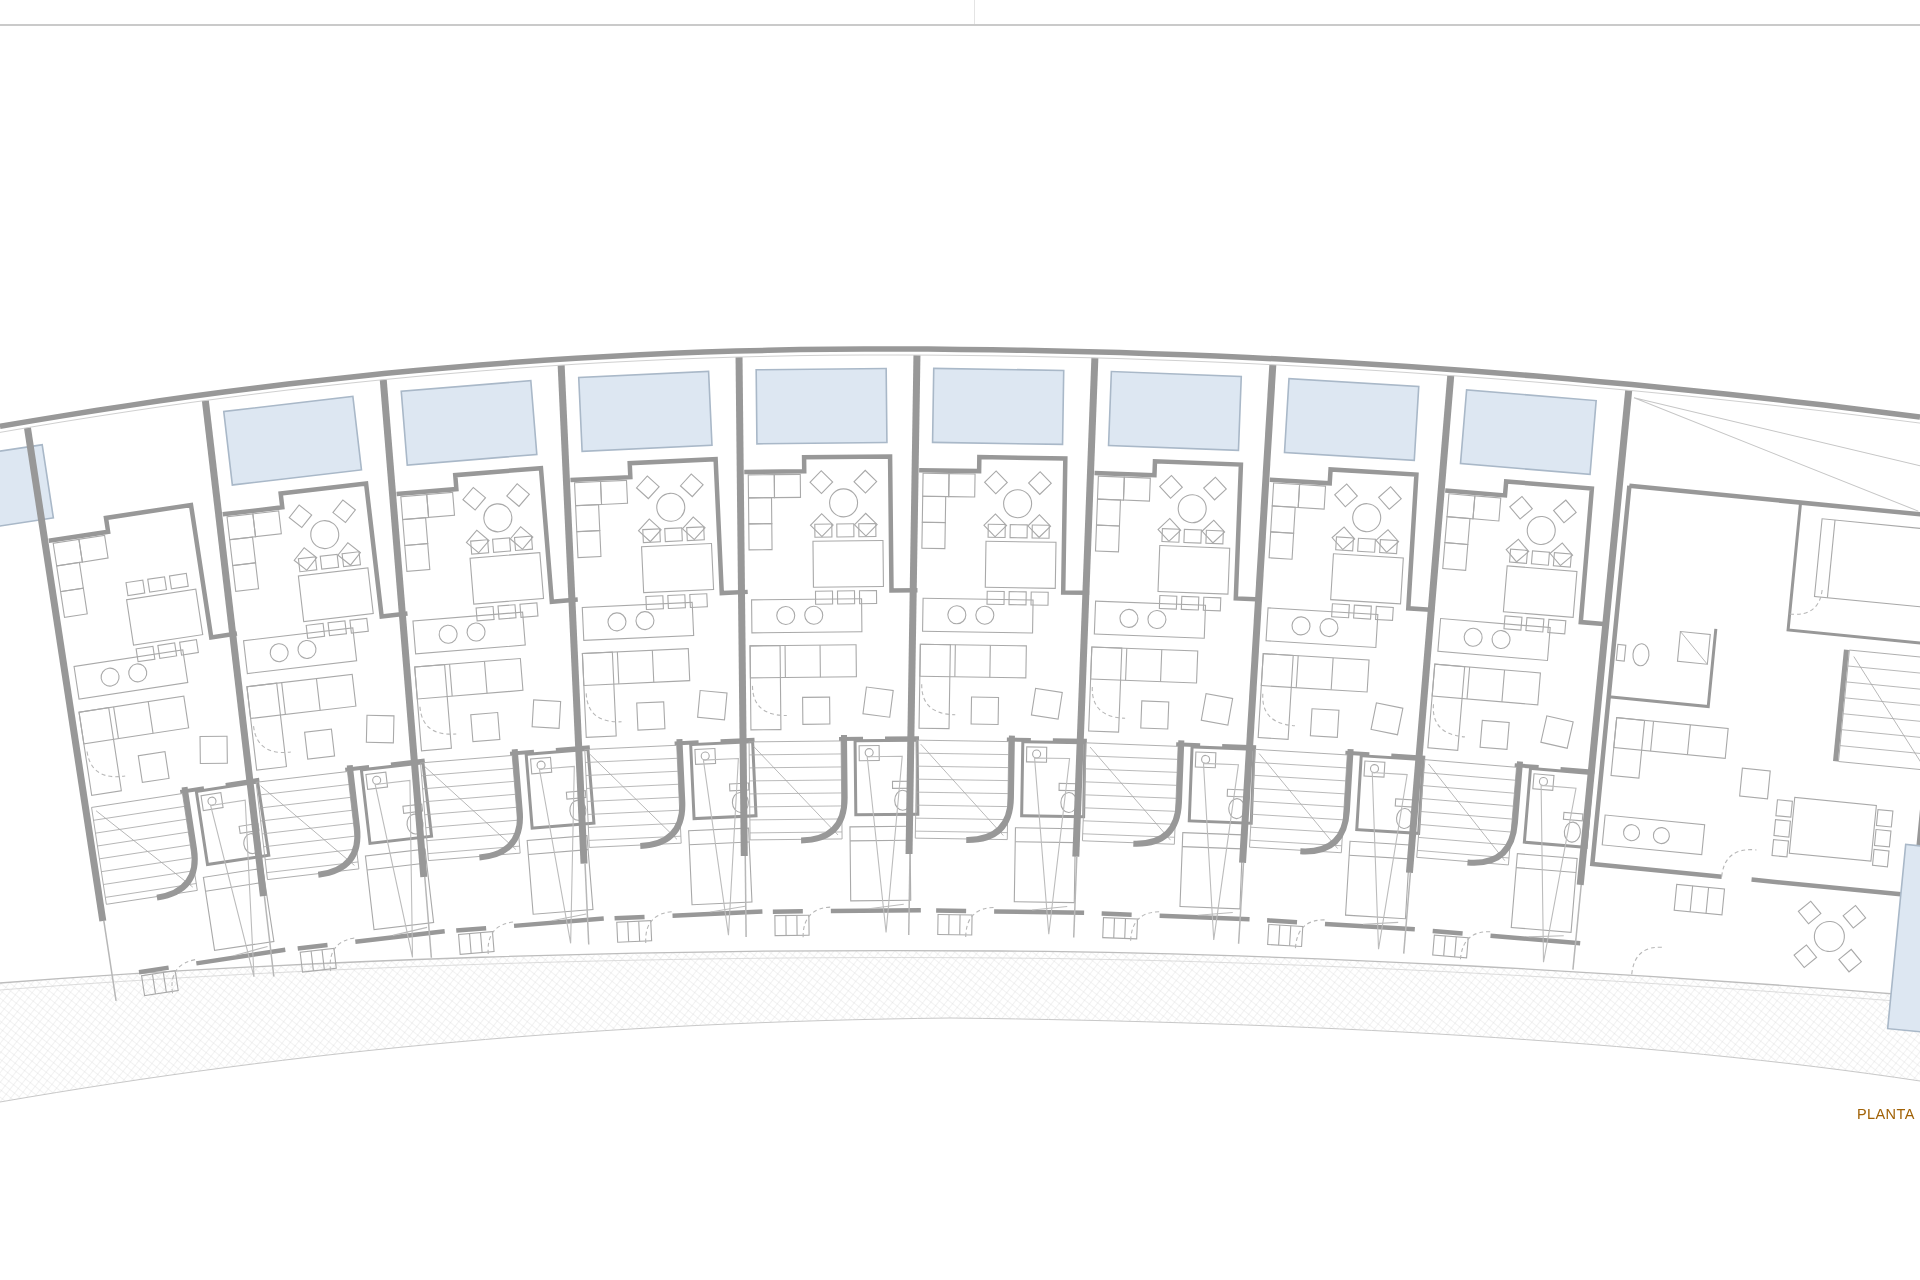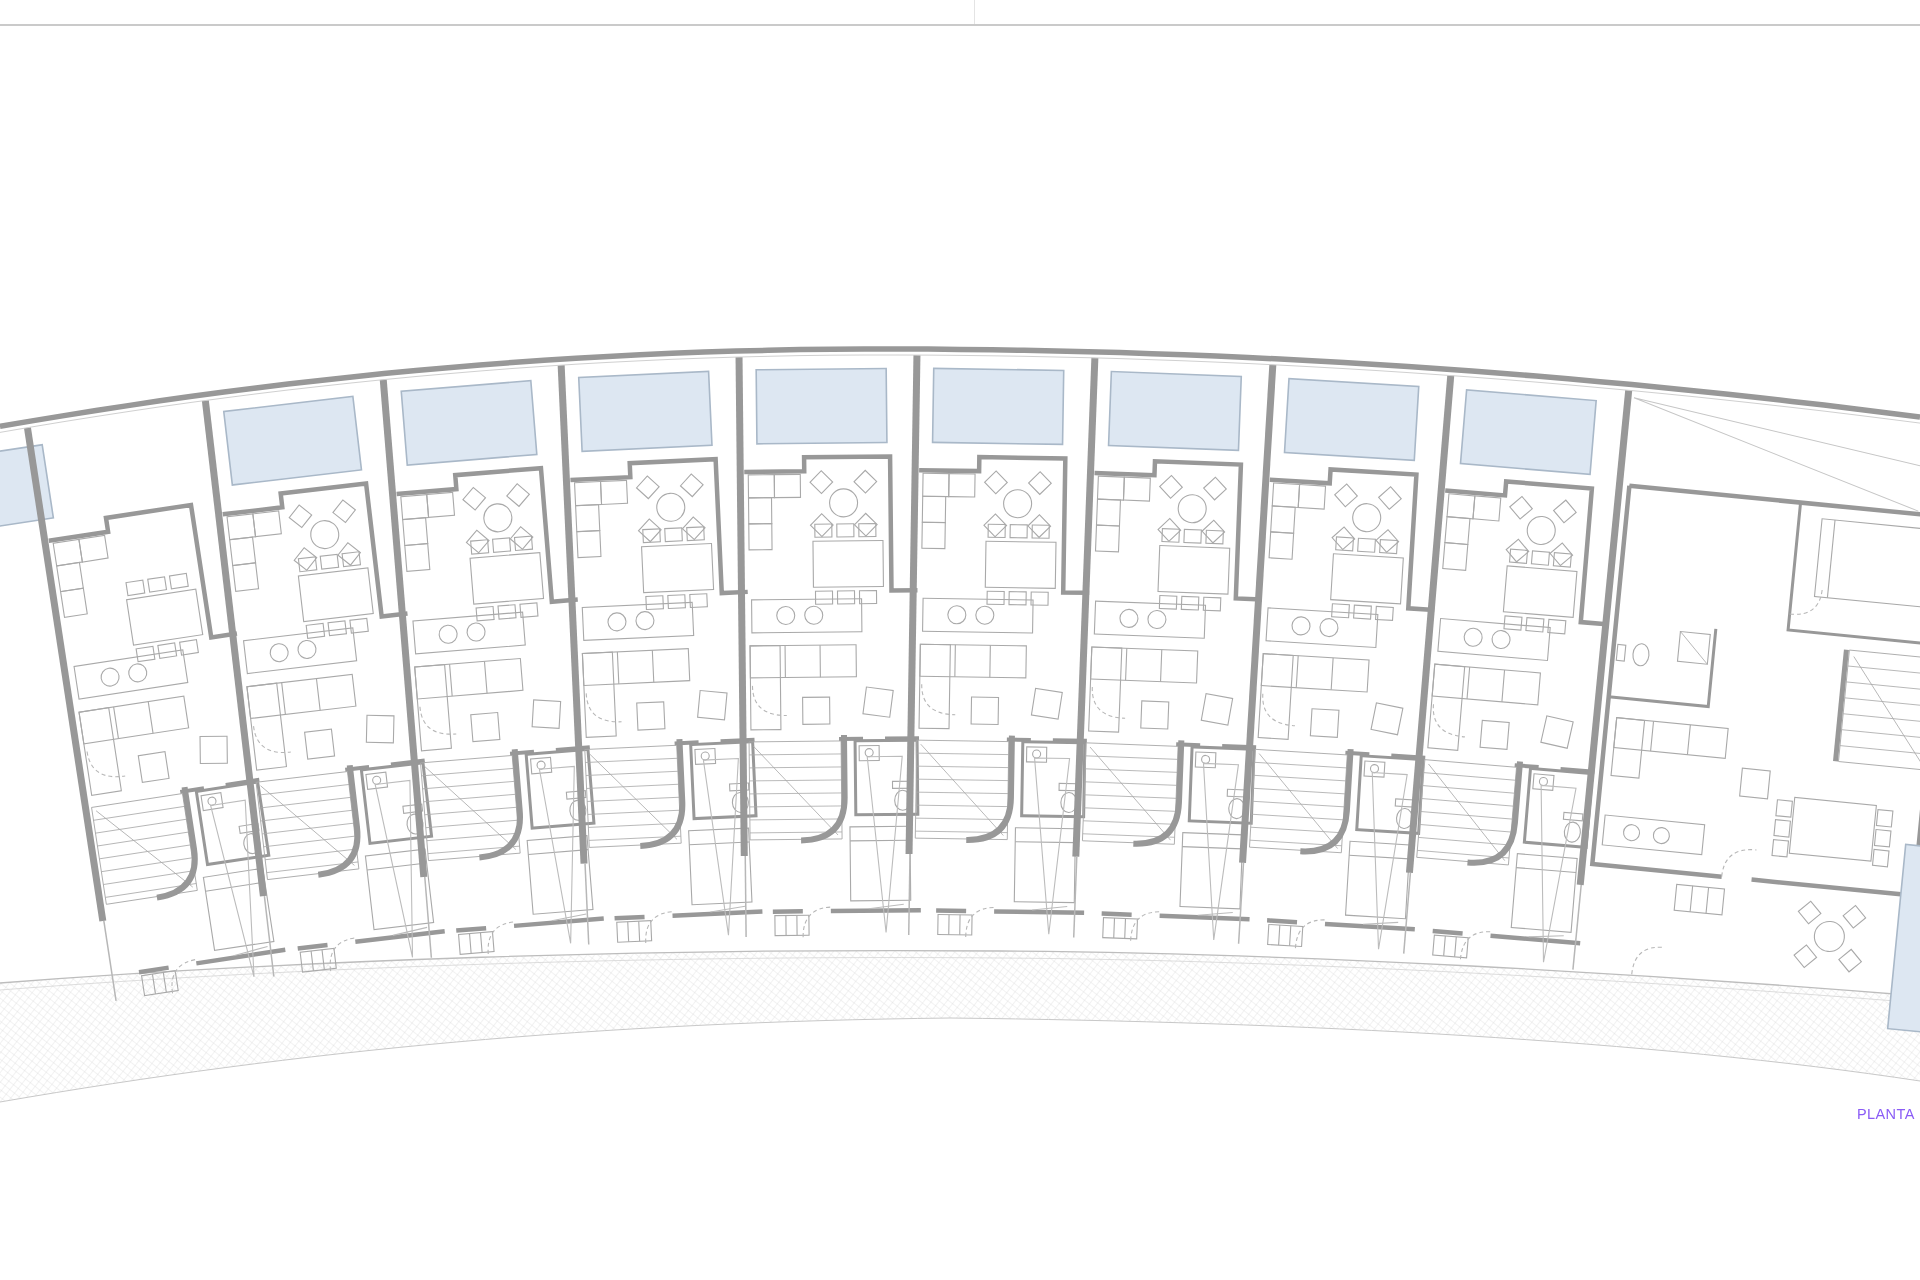--- a/index.html
+++ b/index.html
@@ -143,14 +143,14 @@
       <use href="#RH" transform="translate(1095,354.9) rotate(2.19)"></use>
       <use href="#PS" transform="translate(1095,354.9) rotate(2.19)"></use>
       <use href="#RH" transform="translate(1273,361.7) rotate(3.48)"></use>
       <use href="#PS" transform="translate(1273,361.7) rotate(3.48)"></use>
       <use href="#RH" transform="translate(1451,372.5) rotate(4.75)"></use>
       <use href="#PS" transform="translate(1451,372.5) rotate(4.75)"></use>
       <use href="#EU" transform="translate(1629,387.3) rotate(5.6)"></use>
       <polyline points="0,426.4 32,420.9 64,415.6 96,410.5 128,405.6 160,400.8 192,396.3 224,392.0 256,387.9 288,384.0 320,380.4 352,376.9 384,373.6 416,370.5 448,367.7 480,365.0 512,362.5 544,360.3 576,358.2 608,356.4 640,354.8 672,353.3 704,352.1 736,351.1 768,350.3 800,349.6 832,349.2 864,349.0 896,349.0 928,349.1 960,349.4 992,349.8 1024,350.3 1056,351.0 1088,351.7 1120,352.6 1152,353.7 1184,354.8 1216,356.1 1248,357.5 1280,359.1 1312,360.8 1344,362.6 1376,364.5 1408,366.6 1440,368.8 1472,371.1 1504,373.5 1536,376.1 1568,378.8 1600,381.7 1632,384.6 1664,387.7 1696,390.9 1728,394.3 1760,397.8 1792,401.4 1824,405.1 1856,409.0 1888,413.0 1920,417.1" fill="none" stroke="#989898" stroke-width="5.5"></polyline>
       <polyline points="0,432.4 32,426.9 64,421.6 96,416.5 128,411.6 160,406.8 192,402.3 224,398.0 256,393.9 288,390.0 320,386.4 352,382.9 384,379.6 416,376.5 448,373.7 480,371.0 512,368.5 544,366.3 576,364.2 608,362.4 640,360.8 672,359.3 704,358.1 736,357.1 768,356.3 800,355.6 832,355.2 864,355.0 896,355.0 928,355.1 960,355.4 992,355.8 1024,356.3 1056,357.0 1088,357.7 1120,358.6 1152,359.7 1184,360.8 1216,362.1 1248,363.5 1280,365.1 1312,366.8 1344,368.6 1376,370.5 1408,372.6 1440,374.8 1472,377.1 1504,379.5 1536,382.1 1568,384.8 1600,387.7 1632,390.6 1664,393.7 1696,396.9 1728,400.3 1760,403.8 1792,407.4 1824,411.1 1856,415.0 1888,419.0 1920,423.1" fill="none" stroke="#d0d0d0" stroke-width="1"></polyline>
     </svg>
-  <div class="caption" style="color: #8b5cf6;">PLANTA</div>
+  <div class="caption" style="color: #a16207;">PLANTA</div>
 </div>
 
 </body></html>

